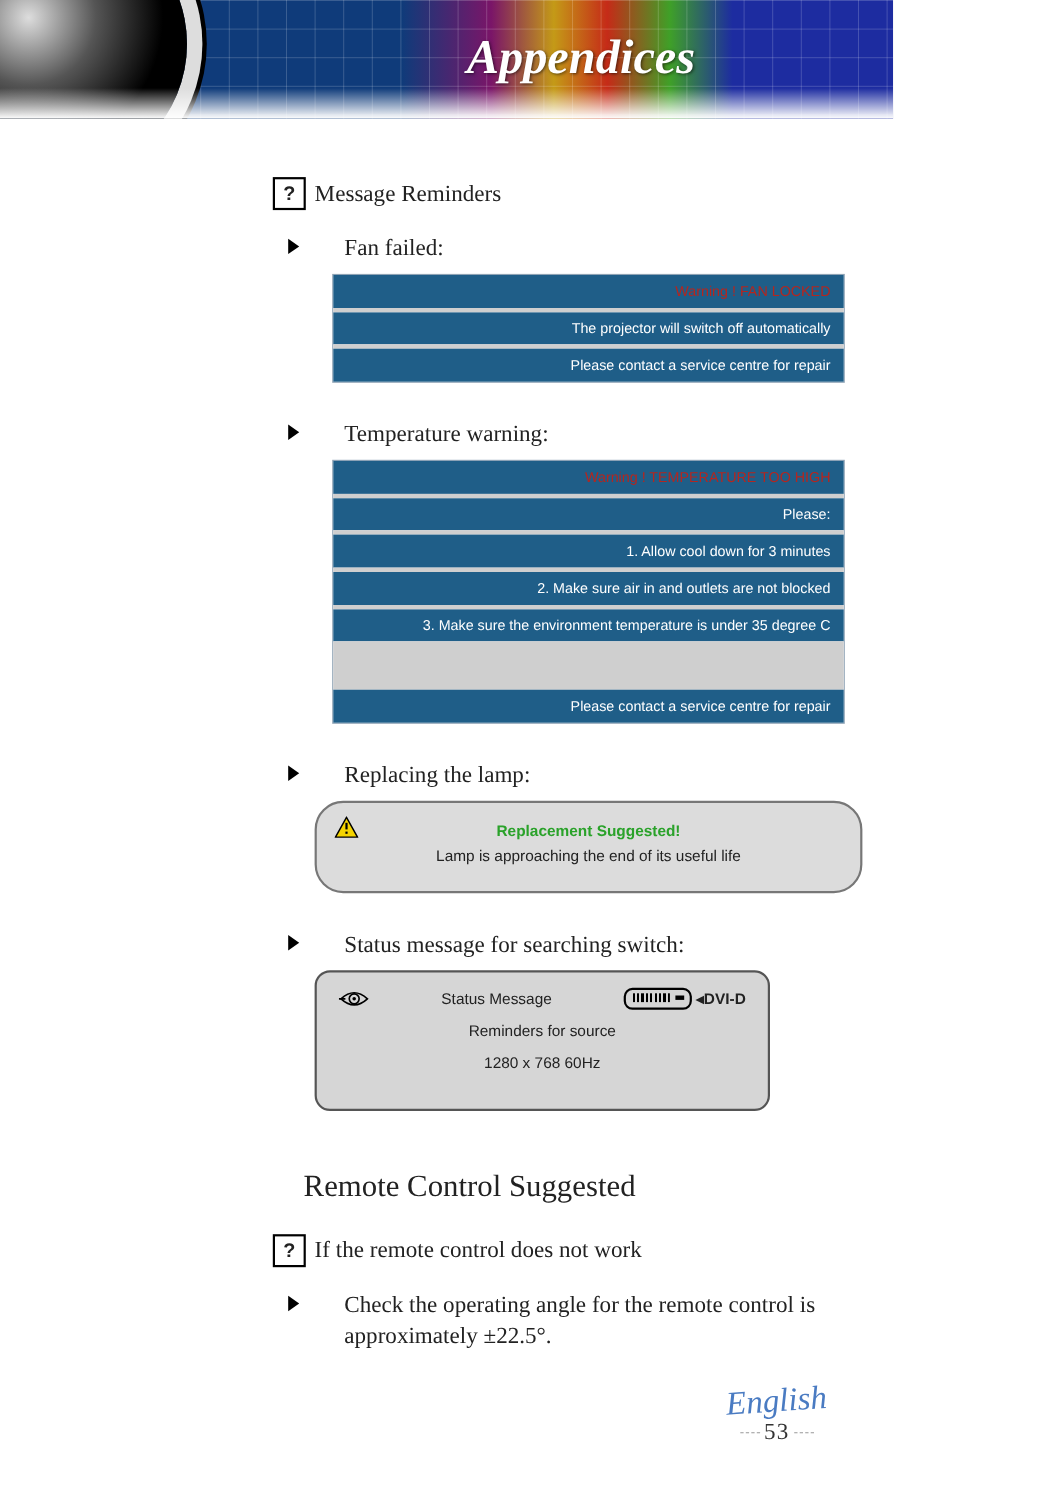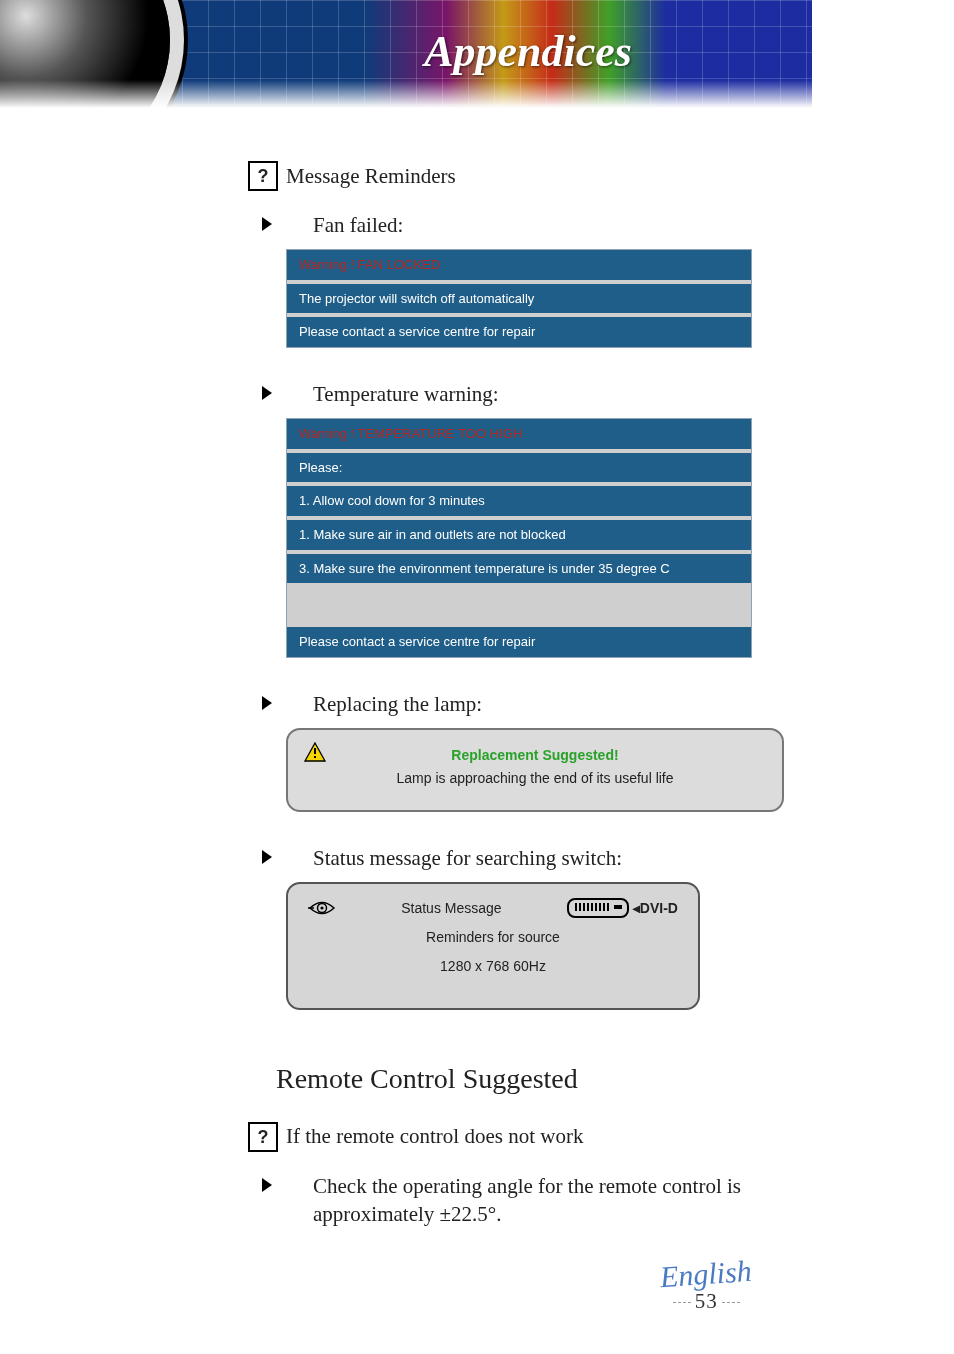--- a/index.html
+++ b/index.html
@@ -27,28 +27,28 @@
   
   .content{position:absolute;left:248px;top:155px;right:60px;font-size:21px;line-height:1.35;}
   .qrow{display:flex;align-items:center;margin:6px 0 20px;}
   .qicon{width:26px;height:26px;border:2px solid #000;display:flex;align-items:center;justify-content:center;
     font-weight:bold;font-family:Arial,sans-serif;font-size:18px;margin-right:8px;}
   .sub{margin-left:14px;}
   .bline{display:flex;align-items:flex-start;margin:8px 0 10px;gap:27px;}
   .tri{width:0;height:0;border-top:7px solid transparent;border-bottom:7px solid transparent;
     border-left:10px solid #000;margin-top:6px;margin-right:14px;flex:none;}
   
-  .msgbox{width:464px;margin-left:24px;border:1px solid #8ea2b4;font-family:Arial,sans-serif;font-size:13px;}
+  .msgbox{width:464px;margin-left:40px;border:1px solid #8ea2b4;font-family:Arial,sans-serif;font-size:13px;text-align:right;}
   .msgbox .row{padding:6px 12px;}
   .msgbox .warn{background:#1f5e88;color:#b5261f;}
   .msgbox .info{background:#1f5e88;color:#fff;}
   .msgbox .sep{height:4px;background:#cfcfcf;}
   .msgbox .gap{height:44px;background:#cfcfcf;}
   
-  .lampbox{width:454px;margin-left:24px;background:#dcdcdc;border:2px solid #777;border-radius:14px;
+  .lampbox{width:454px;margin-left:24px;background:#dcdcdc;border:2px solid #777;border-radius:26px;
     padding:16px 20px 22px;font-family:Arial,sans-serif;font-size:14px;text-align:center;position:relative;}
   .lampbox .warnicon{position:absolute;left:16px;top:12px;}
   .warnicon svg{display:block;}
   .lampbox .t1{color:#2aa22a;font-weight:bold;margin-bottom:4px;}
   .lampbox .t2{color:#222;}
   
   .statusbox{width:370px;margin-left:24px;background:#d6d6d6;border:2px solid #555;border-radius:14px;
     padding:14px 20px 32px;font-family:Arial,sans-serif;font-size:14px;color:#222;position:relative;}
   .statusbox .toprow{display:flex;align-items:center;justify-content:space-between;}
   .statusbox .eye svg{display:block;}
@@ -106,21 +106,21 @@
           <span class="tri"></span>
         <span>Temperature warning:</span>
         </div>
       <div class="msgbox">
         <div class="row warn">Warning ! TEMPERATURE TOO HIGH</div>
         <div class="sep"></div>
         <div class="row info">Please:</div>
         <div class="sep"></div>
         <div class="row info">1.  Allow cool down for 3 minutes</div>
         <div class="sep"></div>
-        <div class="row info">1.  Make sure air in and outlets are not blocked</div>
+        <div class="row info">2.  Make sure air in and outlets are not blocked</div>
         <div class="sep"></div>
         <div class="row info">3. Make sure the environment temperature is under 35 degree C</div>
         <div class="gap"></div>
         <div class="row info">Please contact a service centre for repair</div>
       </div>
     </div>
 
     <div class="sub blk">
       <div class="bline">
           <span class="tri"></span>

